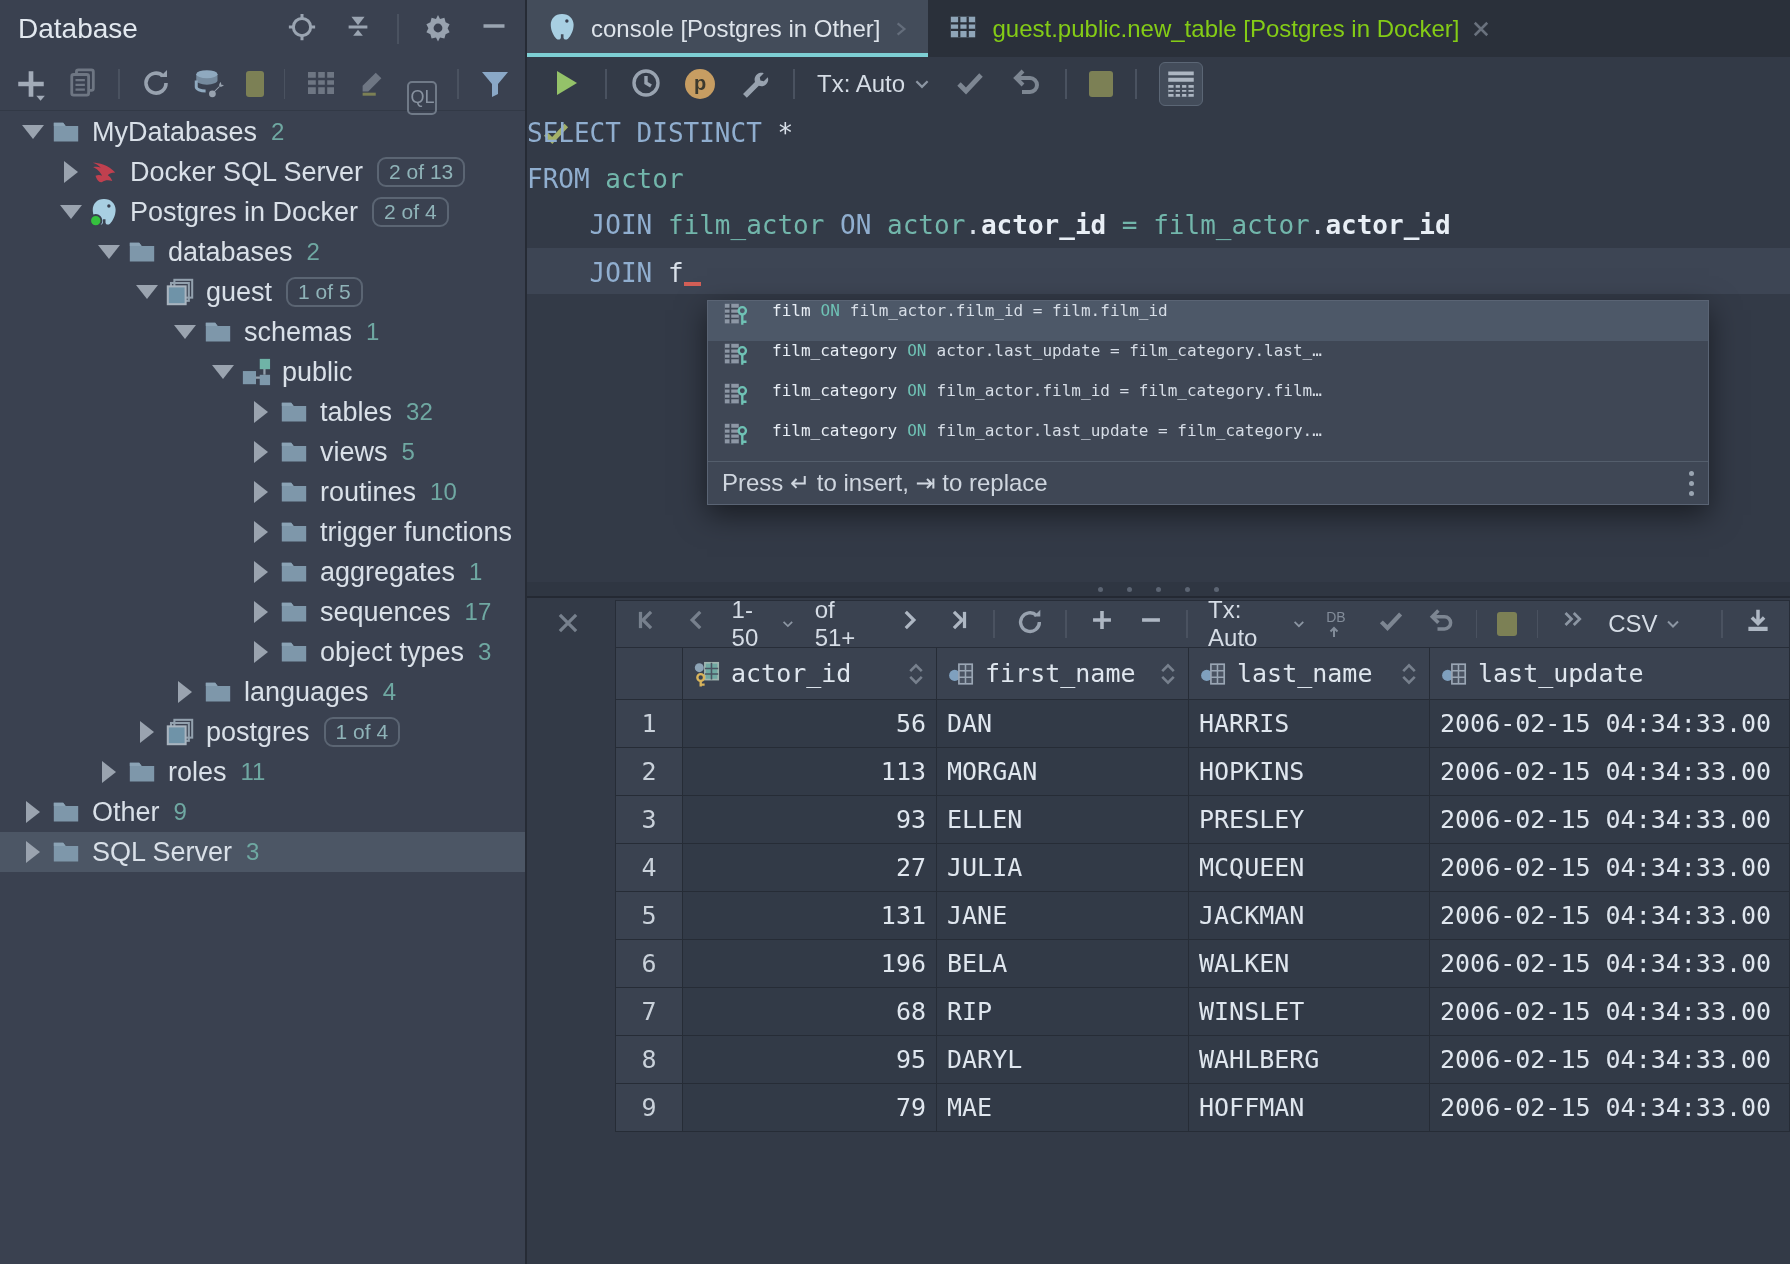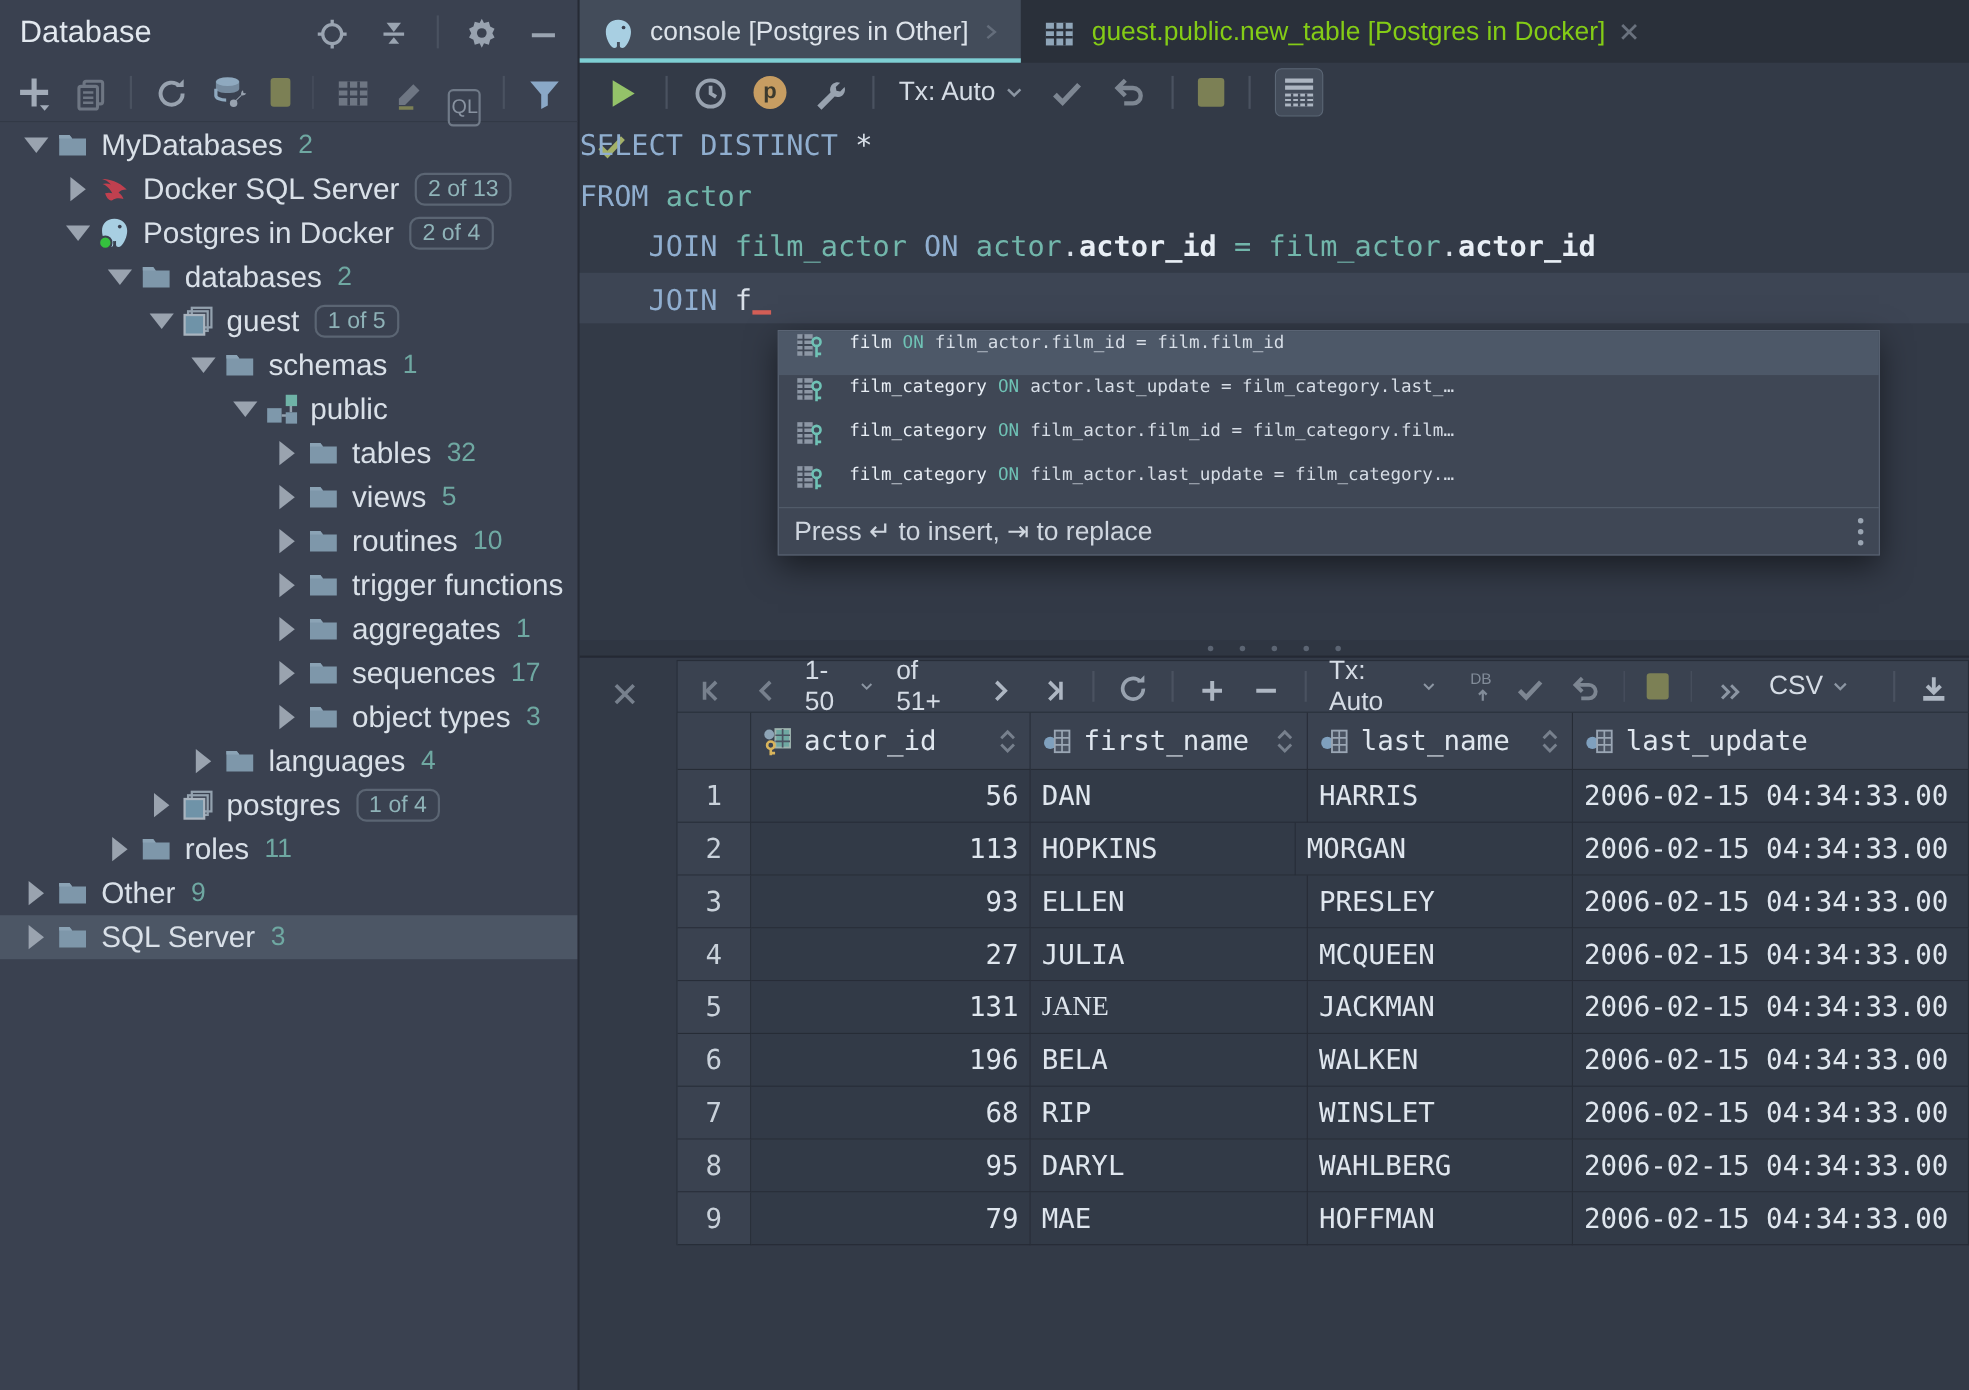--- a/index.html
+++ b/index.html
@@ -5,21 +5,21 @@
   html,body{margin:0;padding:0;background:#262b34;}
   .app{position:relative;width:1790px;height:1264px;background:#333a47;overflow:hidden;
        font-family:"Liberation Sans",sans-serif;color:#d6dde6;-webkit-font-smoothing:antialiased;}
   svg{display:block;}
 
   
   .sidebar{position:absolute;left:0;top:0;width:525px;height:100%;background:#3a4150;border-right:2px solid #262b35;}
   .sb-header{height:57px;display:flex;align-items:center;padding:0 14px 0 18px;}
   .sb-title{font-size:28px;color:#e2e8ef;flex:0 0 auto;}
   .sb-actions{margin-left:auto;display:flex;align-items:center;gap:22px;}
-  .ic{display:inline-flex;align-items:flex-end;justify-content:center;width:34px;height:34px;}
+  .ic{display:inline-flex;align-items:flex-start;justify-content:center;width:34px;height:34px;}
   .vsep{width:2px;height:30px;background:#4a5260;}
   .sb-toolbar{height:53px;display:flex;align-items:center;gap:20px;padding:0 14px;border-bottom:1px solid #323946;}
   .stop-sq{width:24px;height:26px;background:#7c8055;border-radius:3px;}
   .ql-badge{width:34px;height:30px;border:2px solid #707a88;border-radius:5px;color:#8892a0;
             font-size:18px;display:flex;align-items:center;justify-content:center;font-weight:normal;margin-top:28px;}
   .tree{position:absolute;top:112px;left:0;right:0;bottom:0;overflow:hidden;}
   .tree-row{height:40px;display:flex;align-items:center;white-space:nowrap;}
   .tree-row.selected{background:#4c5665;}
   .chev{width:34px;flex:0 0 34px;display:flex;align-items:center;justify-content:center;}
   .chev.expanded::before{content:'';border-left:11px solid transparent;border-right:11px solid transparent;border-top:14px solid #9aa3af;}
@@ -745,42 +745,42 @@
           <div class="trow">
             <div class="tcell gut">1</div>
             <div class="tcell num-right" style="flex:0 0 254px;width:254px;">56</div>
             <div class="tcell" style="flex:0 0 252px;width:252px;">DAN</div>
             <div class="tcell" style="flex:0 0 241px;width:241px;">HARRIS</div>
             <div class="tcell" style="flex:1 1 auto;width:363px;">2006-02-15 04:34:33.00</div>
           </div>
           <div class="trow">
             <div class="tcell gut">2</div>
             <div class="tcell num-right" style="flex:0 0 254px;width:254px;">113</div>
+            <div class="tcell" style="flex:0 0 252px;width:252px;">MORGAN</div>
             <div class="tcell" style="flex:0 0 241px;width:241px;">HOPKINS</div>
-            <div class="tcell" style="flex:0 0 252px;width:252px;">MORGAN</div>
             <div class="tcell" style="flex:1 1 auto;width:363px;">2006-02-15 04:34:33.00</div>
           </div>
           <div class="trow">
             <div class="tcell gut">3</div>
             <div class="tcell num-right" style="flex:0 0 254px;width:254px;">93</div>
             <div class="tcell" style="flex:0 0 252px;width:252px;">ELLEN</div>
             <div class="tcell" style="flex:0 0 241px;width:241px;">PRESLEY</div>
             <div class="tcell" style="flex:1 1 auto;width:363px;">2006-02-15 04:34:33.00</div>
           </div>
           <div class="trow">
             <div class="tcell gut">4</div>
             <div class="tcell num-right" style="flex:0 0 254px;width:254px;">27</div>
             <div class="tcell" style="flex:0 0 252px;width:252px;">JULIA</div>
             <div class="tcell" style="flex:0 0 241px;width:241px;">MCQUEEN</div>
             <div class="tcell" style="flex:1 1 auto;width:363px;">2006-02-15 04:34:33.00</div>
           </div>
           <div class="trow">
             <div class="tcell gut">5</div>
             <div class="tcell num-right" style="flex:0 0 254px;width:254px;">131</div>
-            <div class="tcell" style="flex:0 0 252px;width:252px;font-family:Liberation Serif, serif;">JANE</div>
+            <div class="tcell" style="flex:0 0 252px;width:252px;">JANE</div>
             <div class="tcell" style="flex:0 0 241px;width:241px;">JACKMAN</div>
             <div class="tcell" style="flex:1 1 auto;width:363px;">2006-02-15 04:34:33.00</div>
           </div>
           <div class="trow">
             <div class="tcell gut">6</div>
             <div class="tcell num-right" style="flex:0 0 254px;width:254px;">196</div>
             <div class="tcell" style="flex:0 0 252px;width:252px;">BELA</div>
             <div class="tcell" style="flex:0 0 241px;width:241px;">WALKEN</div>
             <div class="tcell" style="flex:1 1 auto;width:363px;">2006-02-15 04:34:33.00</div>
           </div>

